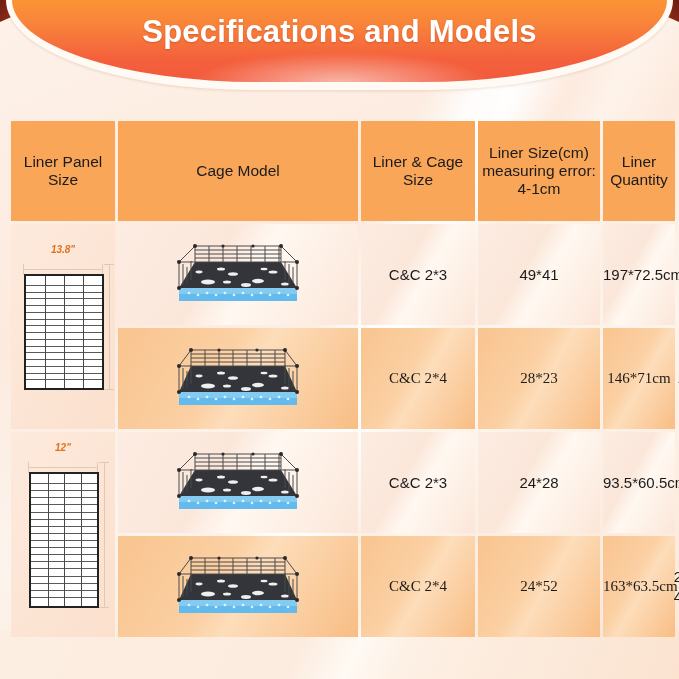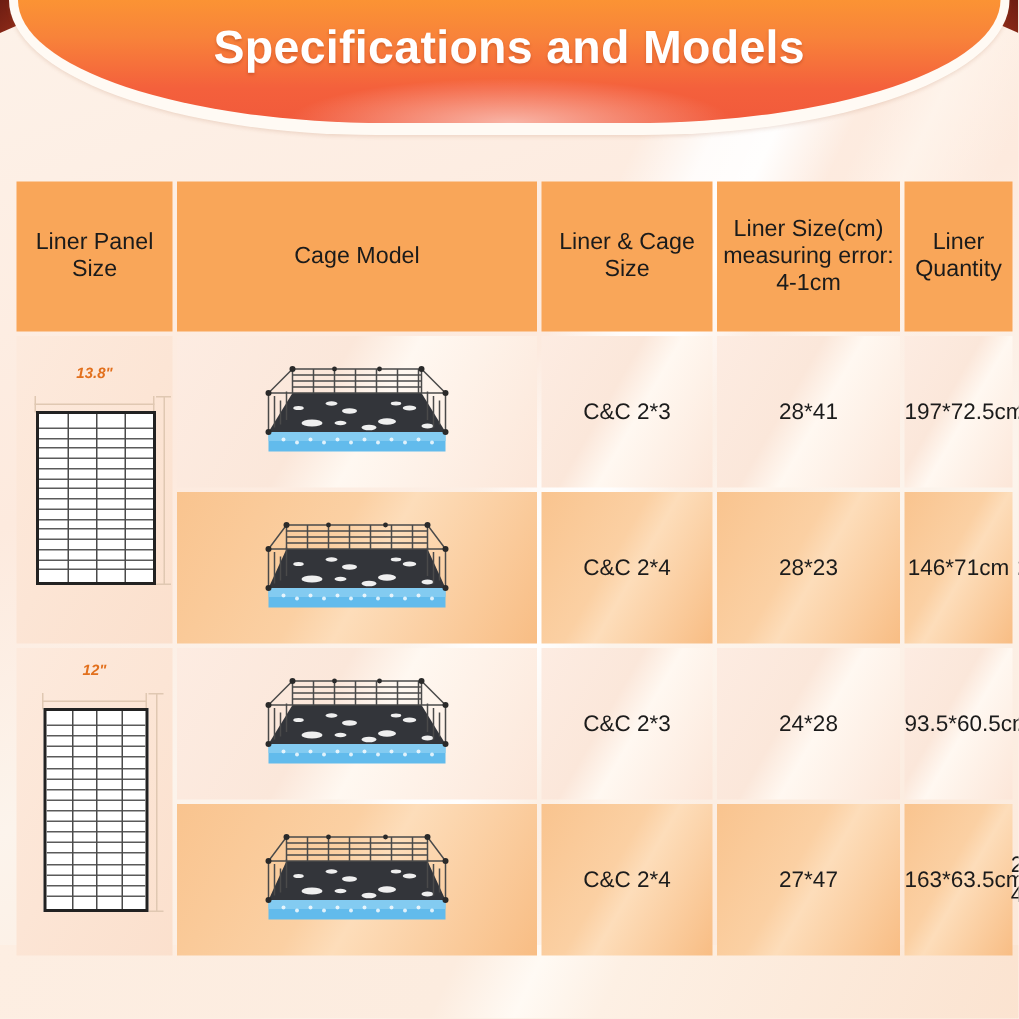--- a/index.html
+++ b/index.html
@@ -42,21 +42,21 @@
     text-shadow:0 1px 2px rgba(150,50,20,.35);}
 
   
   .spec-table{position:absolute;left:8px;top:118px;width:664px;
     border-collapse:separate;border-spacing:3px;table-layout:fixed;}
   .spec-table td,.spec-table th{padding:0;vertical-align:middle;text-align:center;
     color:#1b1b1b;font-size:15px;font-weight:normal;}
   th.hdr{background:#f9a659;height:100px;line-height:1.18;font-size:15.5px;font-weight:normal;}
   td.cell{height:101px;}
   td.light{background:linear-gradient(120deg,#fdece2 0%,#fbe7da 40%,#fff8f1 55%,#fce6d8 100%);}
-  td.dark{background:linear-gradient(120deg,#fbcfa2 0%,#f9c housing 0%,#f9c48f 45%,#fbd3a8 60%,#f8c088 100%);}
+  td.dark{background:linear-gradient(120deg,#fbcfa2 0%,#f9c housing 0%,#f9c48f 45%,#fbd3a8 60%,#f8c088 100%);font-family:Liberation Serif, serif;}
   td.dark{background:linear-gradient(120deg,#f9c48f 0%,#fbd0a3 42%,#fdddba 54%,#f8bd84 100%);}
   td.panelcell{background:linear-gradient(120deg,#fdeadd 0%,#fce5d5 50%,#fbe0cd 100%);}
 
   
   .panel-box{position:relative;margin:0 auto;}
   .dim-top{position:absolute;left:0;right:0;top:-2px;height:14px;}
   .dim-top .line{position:absolute;left:2px;right:2px;top:9px;height:1px;background:#e0c8b2;}
   .dim-top .cap-l,.dim-top .cap-r{position:absolute;top:4px;width:1px;height:11px;background:#e0c8b2;}
   .dim-top .cap-l{left:2px;} .dim-top .cap-r{right:2px;}
   .dim-label-top{position:absolute;left:0;right:0;top:-18px;text-align:center;
@@ -196,21 +196,21 @@
               <circle cx="134" cy="26" r="2"></circle>
       <circle cx="16" cy="52" r="2"></circle>
               <circle cx="134" cy="52" r="2"></circle>
       <circle cx="60" cy="10" r="1.6"></circle>
               <circle cx="90" cy="10" r="1.6"></circle>
     </g>
           </svg>
           <div style="margin-top:-2px"></div>
         </td>
         <td class="cell light">C&amp;C 2*3</td>
-        <td class="cell light">28*41</td>
+        <td class="cell light">49*41</td>
         <td class="cell light">197*72.5cm</td>
         <td class="cell light">2</td>
       </tr>
       <tr>
         <td class="cell dark">
           <svg class="cage" width="150" height="80" viewBox="0 0 150 80">
     <polygon points="16,52 28,26 122,26 134,52" fill="#33353a"></polygon>
     <g fill="#ffffff" opacity=".92">
               <ellipse cx="45" cy="46" rx="7" ry="2.4"></ellipse>
               <ellipse cx="70" cy="38" rx="5" ry="1.8"></ellipse>
@@ -423,21 +423,21 @@
               <circle cx="134" cy="26" r="2"></circle>
       <circle cx="16" cy="52" r="2"></circle>
               <circle cx="134" cy="52" r="2"></circle>
       <circle cx="56" cy="10" r="1.6"></circle>
               <circle cx="94" cy="10" r="1.6"></circle>
     </g>
           </svg>
           <div style="margin-top:-2px"></div>
         </td>
         <td class="cell dark">C&amp;C 2*4</td>
-        <td class="cell dark">27*47</td>
+        <td class="cell dark">24*52</td>
         <td class="cell dark">163*63.5cm</td>
         <td style="padding:0;background:transparent">
           <div class="cell dark sub" style="display:flex;align-items:center;justify-content:center;margin-bottom:3px;">2</div>
           <div class="cell dark sub" style="display:flex;align-items:center;justify-content:center;">4</div>
         </td>
       </tr>
     </tbody>
   </table>
 
 </body></html>

